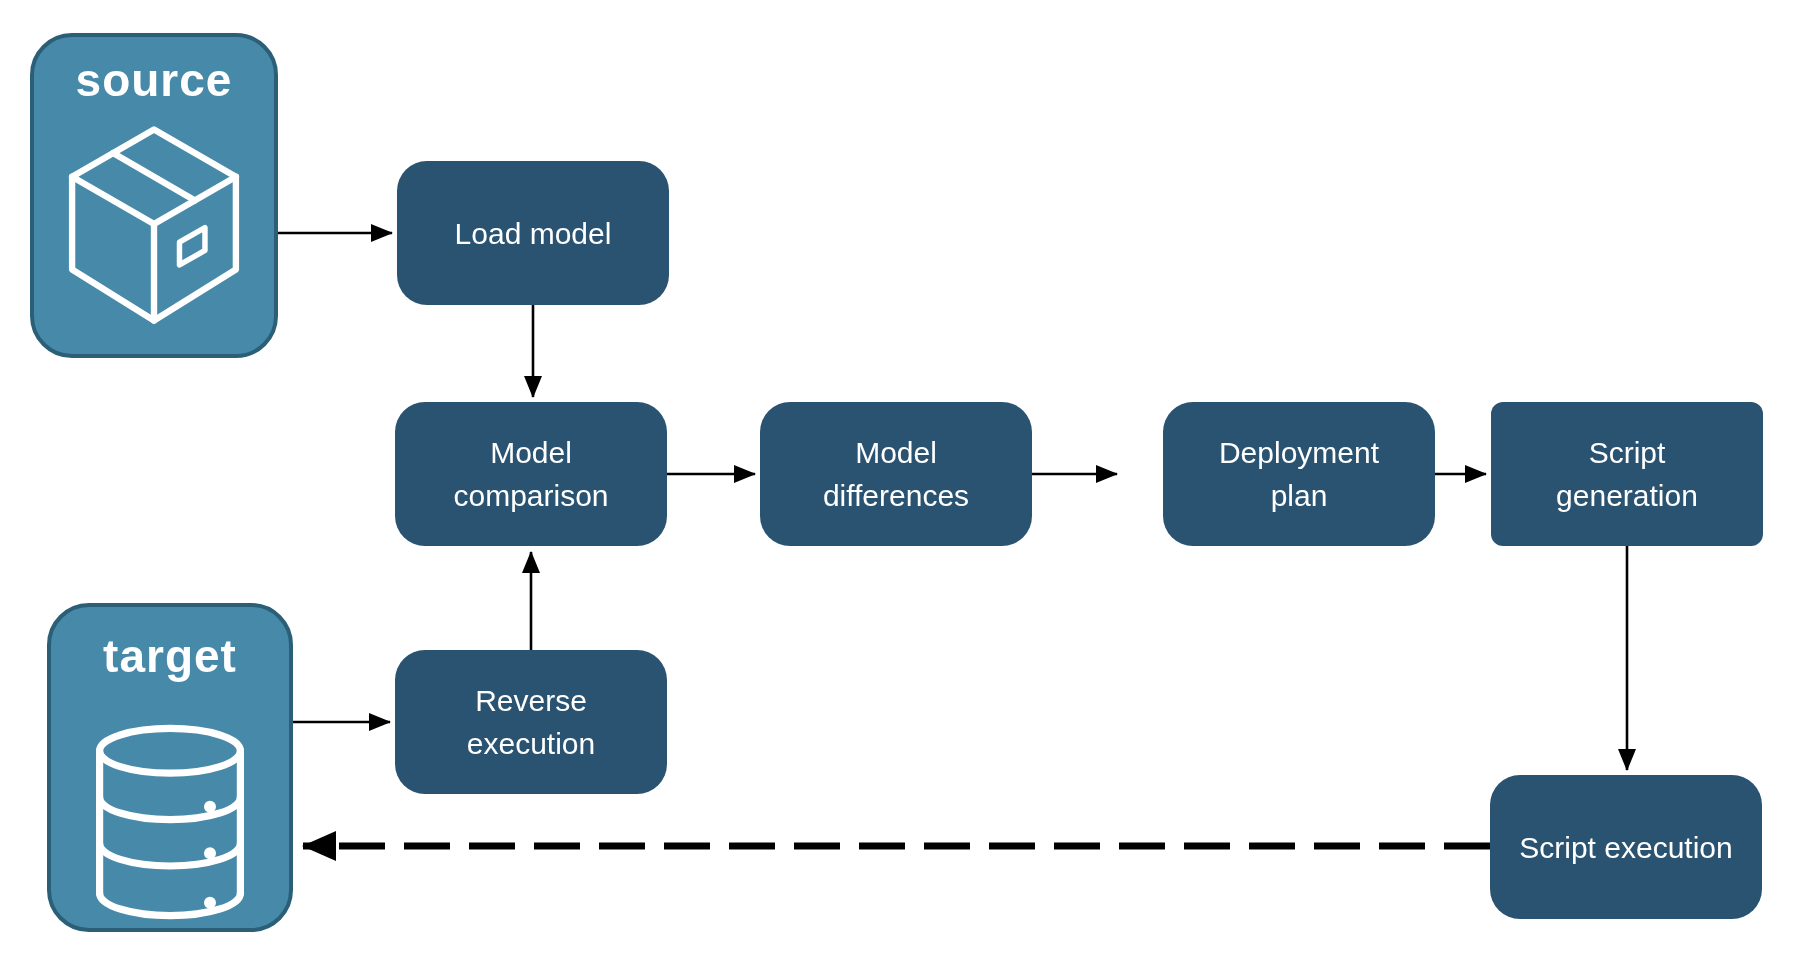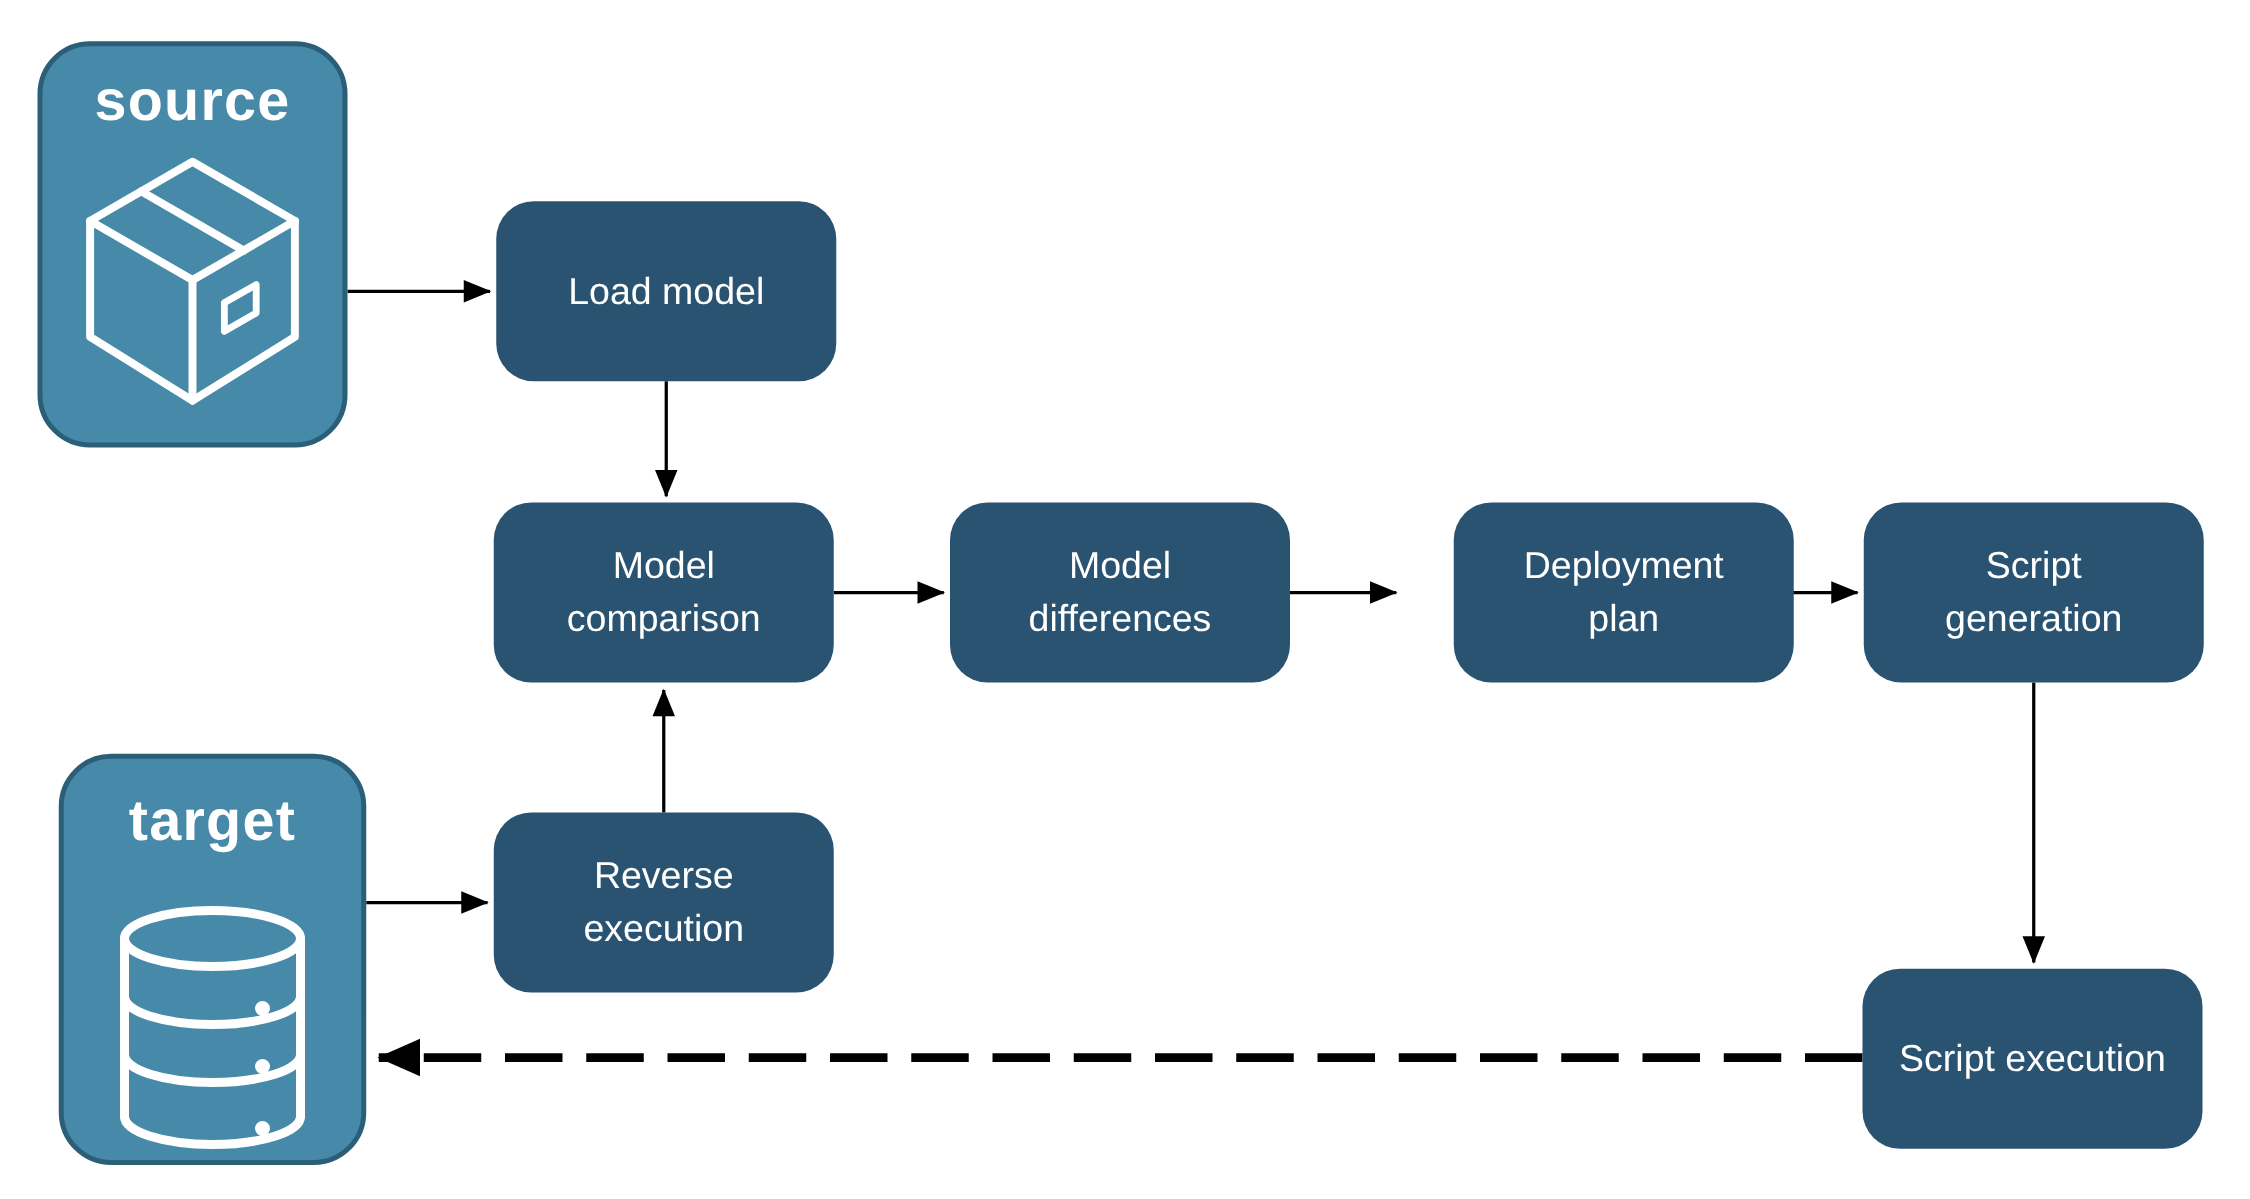--- a/index.html
+++ b/index.html
@@ -45,21 +45,21 @@
     text-align:center;
     color:var(--text);
     font-size:30px;
     line-height:43px;
     padding:0 28px;
   }
   #node-load-model{left:397px;top:161px;}
   #node-model-comparison{left:395px;top:402px;}
   #node-model-differences{left:760px;top:402px;}
   #node-deployment-plan{left:1122px;top:402px;margin-left:41px;}
-  #node-script-generation{left:1491px;top:402px;}
+  #node-script-generation{left:1491px;top:402px;border-radius:12px;}
   #node-reverse-engineer{left:395px;top:650px;}
   #node-script-execution{left:1490px;top:775px;}
 
   .edges{position:absolute;left:0;top:0;width:1800px;height:959px;pointer-events:none;}
   .edge{stroke:var(--arrow);fill:none;stroke-width:2.6px;}
   .edge.dashed{stroke-width:7px;stroke-dasharray:46 19;}
   .icon-stroke{stroke:#FFFFFF;fill:none;stroke-linejoin:round;stroke-linecap:round;}
 </style>
 </head>
 <body>

